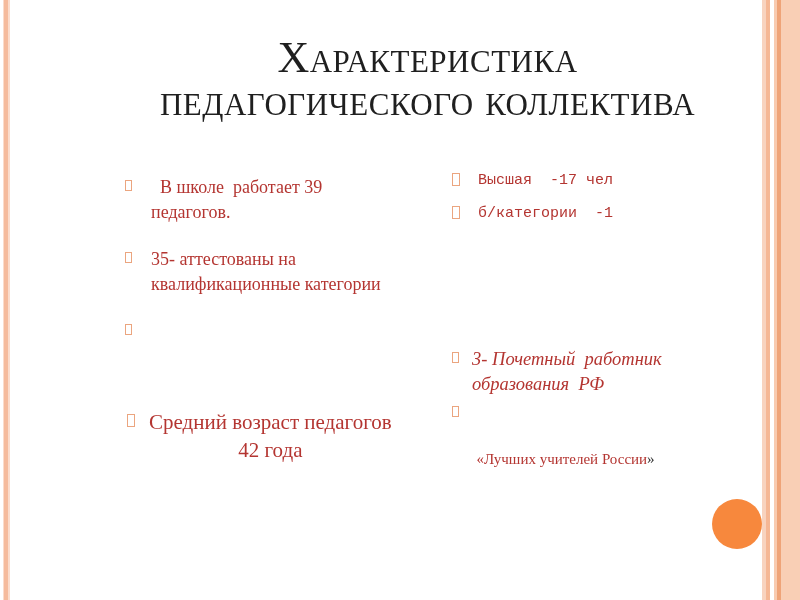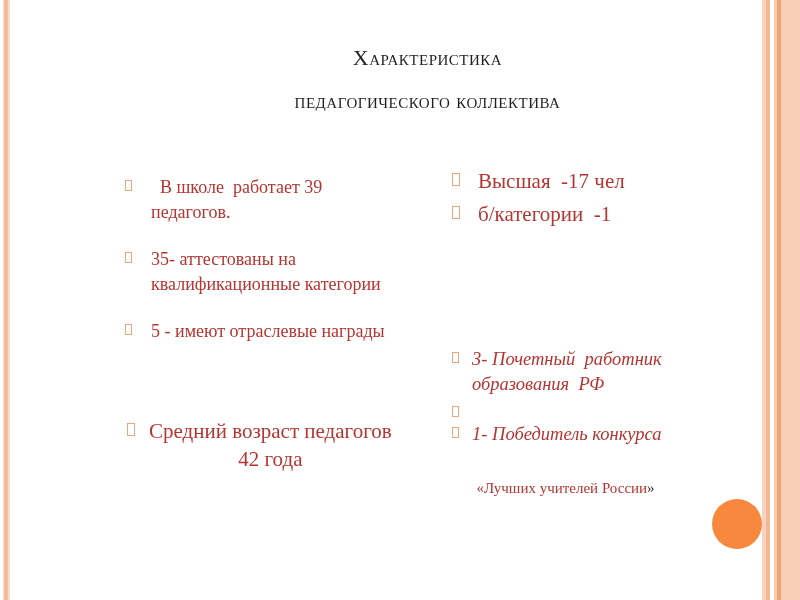--- a/index.html
+++ b/index.html
@@ -17,42 +17,42 @@
     background:linear-gradient(to right,
       #f8d3bf 0 4px,#f5b795 4px 8px,#ffffff 8px 12px,
       #f8cbb0 12px 15px,#efa478 15px 19px,#f9cfb5 19px 38px);
   }
   .circle{
     position:absolute;left:712px;top:499px;width:50px;height:50px;
     border-radius:50%;background:#f7883d;
   }
   .title{
     position:absolute;left:105px;top:36px;width:645px;margin:0;
-    font-size:22px;font-weight:normal;line-height:43px;letter-spacing:.5px;
+    font-size:44px;font-weight:normal;line-height:43px;letter-spacing:.5px;
     font-variant:small-caps;text-align:center;color:#1f1f1f;
     white-space:pre-line;
   }
   .list{position:absolute;}
   .item{display:flex;align-items:flex-start;color:#b43531;}
   .item .txt{white-space:pre-wrap;}
   .bullet{
     flex:0 0 auto;box-sizing:border-box;background:transparent;
     border:1px solid #eba57f;
   }
   .b-sm{width:7px;height:11px;margin-top:5px;}
   .b-lg{width:8px;height:13px;margin-top:6px;}
 
   .left-list{left:118px;top:152px;width:330px;}
   .left-list .item{font-size:18px;line-height:24.5px;margin-top:23px;}
   .left-list .bullet{margin-left:7px;margin-right:19px;}
   .left-list .item-big{font-size:21px;line-height:28px;margin-top:73px;text-align:center;}
   .left-list .item-big .bullet{margin-left:9px;margin-right:14px;}
 
   .right-top-list{left:444px;top:167px;width:295px;}
-  .right-top-list .item{font-size:21px;line-height:28px;margin-bottom:5px;}
+  .right-top-list .item{font-size:15px;line-height:28px;margin-bottom:5px;font-family:Liberation Mono, monospace;}
   .right-top-list .bullet{margin-left:8px;margin-right:18px;}
 
   .right-bottom-list{left:444px;top:347px;width:305px;}
   .right-bottom-list .item{font-size:18.5px;line-height:24.5px;margin-bottom:5px;font-style:italic;}
   .right-bottom-list .bullet{margin-left:8px;margin-right:13px;}
   .footer-line{
     margin-top:5px;padding-left:10px;font-size:15px;line-height:24.5px;
     color:#b43531;white-space:pre-wrap;
   }
   .footer-line .quote-dark{color:#333333;}
@@ -75,21 +75,20 @@
       <span class="txt">  В школе  работает 39
 педагогов.</span>
     </div>
     <div class="item">
       <span class="bullet b-sm"></span>
       <span class="txt">35- аттестованы на
 квалификационные категории</span>
     </div>
     <div class="item">
       <span class="bullet b-sm"></span>
-      <span class="txt">5 - имеют отраслевые награды</span>
     </div>
     <div class="item item-big">
       <span class="bullet b-lg"></span>
       <span class="txt">Средний возраст педагогов
 42 года</span>
     </div>
   </div>
 
   <div class="list right-top-list">
     <div class="item">
@@ -104,22 +103,18 @@
 
   <div class="list right-bottom-list">
     <div class="item">
       <span class="bullet b-sm"></span>
       <span class="txt">3- Почетный  работник
 образования  РФ</span>
     </div>
     <div class="item">
       <span class="bullet b-sm"></span>
     </div>
-    <div class="item">
-      <span class="bullet b-sm"></span>
-      <span class="txt">1- Победитель конкурса</span>
-    </div>
     <div class="footer-line">
       <span>«Лучших учителей России</span><span class="quote-dark">»</span>
     </div>
   </div>
 
 </div>
 
 </body></html>

